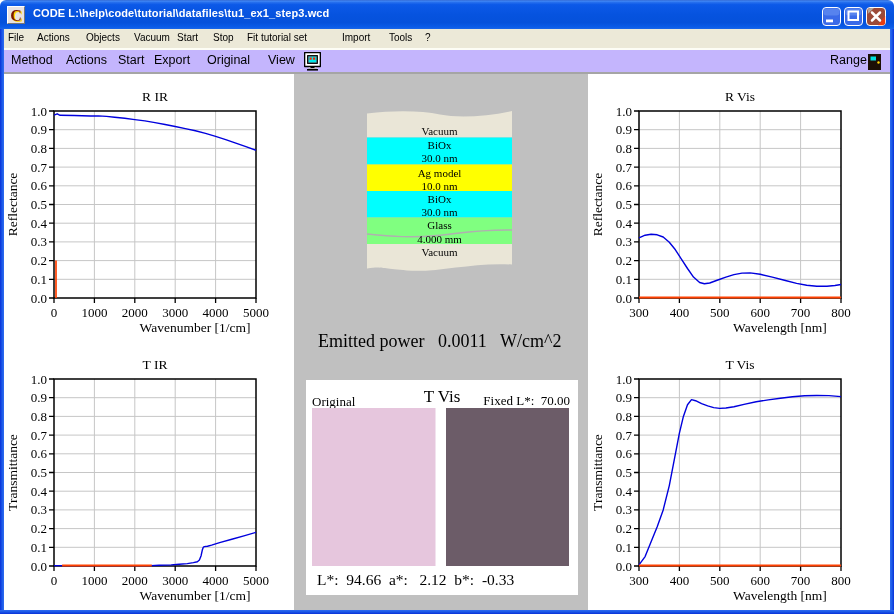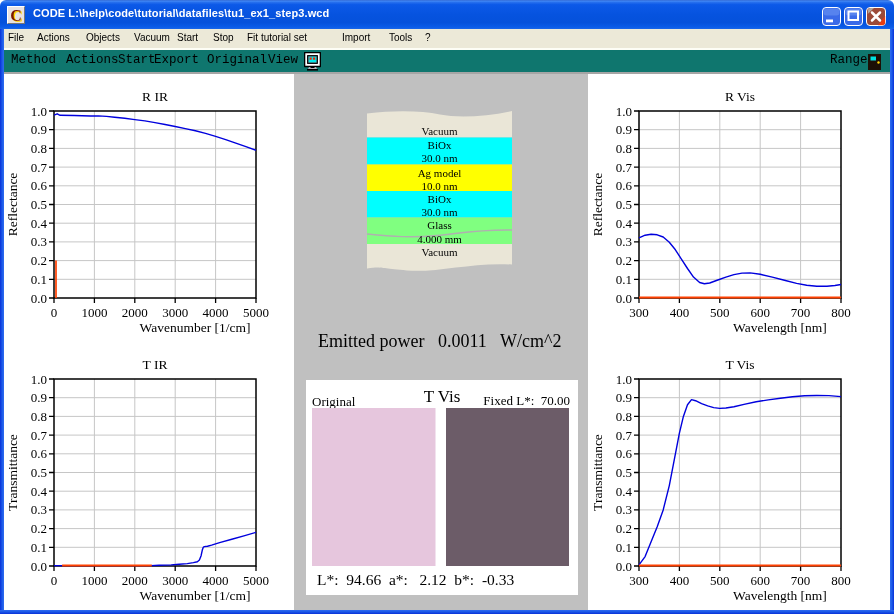--- a/index.html
+++ b/index.html
@@ -5,22 +5,22 @@
 body{position:relative;font-family:"Liberation Sans",sans-serif;background:#c0c0c0}
 #title{position:absolute;left:0;top:0;width:894px;height:29px;border-radius:6px 6px 0 0;
 background:linear-gradient(180deg,#2050c0 0%,#4a90f8 3%,#2a72ee 7%,#0c59e8 16%,#0653df 50%,#0551db 78%,#0a5be8 93%,#1a66e8 100%)}
 #icon{position:absolute;left:7px;top:6px;width:18px;height:18px;background:#e9e2e2;
 border-top:1px solid #fff;border-left:1px solid #fff;border-right:1px solid #777;border-bottom:1px solid #777;
 font-family:"Liberation Serif",serif;font-weight:bold;font-size:16px;color:#7a1800;text-align:center;line-height:17px;
 text-shadow:1.2px 1.2px 0 #ffd700}
 #ttext{position:absolute;left:33px;top:7px;color:#fff;font-size:11px;font-weight:bold;letter-spacing:0.1px}
 #menubar{position:absolute;left:0;top:29px;width:894px;height:19px;background:#ece9d8;font-size:10px;color:#000}
 #sep{position:absolute;left:0;top:48px;width:894px;height:2px;background:#fdfdf5}
-#toolbar{position:absolute;left:0;top:50px;width:894px;height:22px;background:#0f766e;
-font-family:Liberation Mono, monospace;font-size:12.5px}
+#toolbar{position:absolute;left:0;top:50px;width:894px;height:22px;background:#c4b5fd;
+font-family:Liberation Sans, sans-serif;font-size:12.5px}
 #tbline{position:absolute;left:0;top:72px;width:894px;height:2px;background:#a5a5a5}
 .bord{position:absolute;background:linear-gradient(90deg,#0831d9 0,#1c5ae8 55%,#2f6bf0 100%)}
 </style></head><body>
 <svg width="894" height="614" viewBox="0 0 894 614" style="position:absolute;left:0;top:0" font-family="'Liberation Serif',serif" fill="#000">
 <rect x="4" y="74" width="886" height="536" fill="#c0c0c0"></rect>
 <rect x="4" y="74" width="290" height="536" fill="#fff"></rect>
 <rect x="588" y="74" width="302" height="536" fill="#fff"></rect>
 <path d="M94.4 111.0V298.0 M134.8 111.0V298.0 M175.2 111.0V298.0 M215.6 111.0V298.0 M54.0 279.3H256.0 M54.0 260.6H256.0 M54.0 241.9H256.0 M54.0 223.2H256.0 M54.0 204.5H256.0 M54.0 185.8H256.0 M54.0 167.1H256.0 M54.0 148.4H256.0 M54.0 129.7H256.0" stroke="#c6c6c6" stroke-width="1" fill="none"></path>
 <path d="M54.0 298.0v5 M94.4 298.0v5 M134.8 298.0v5 M175.2 298.0v5 M215.6 298.0v5 M256.0 298.0v5 M54.0 298.0h-5 M54.0 279.3h-5 M54.0 260.6h-5 M54.0 241.9h-5 M54.0 223.2h-5 M54.0 204.5h-5 M54.0 185.8h-5 M54.0 167.1h-5 M54.0 148.4h-5 M54.0 129.7h-5 M54.0 111.0h-5" stroke="#000" stroke-width="1.3" fill="none"></path>
 <rect x="54.0" y="111.0" width="202.0" height="187.0" fill="none" stroke="#000" stroke-width="1.5"></rect>

